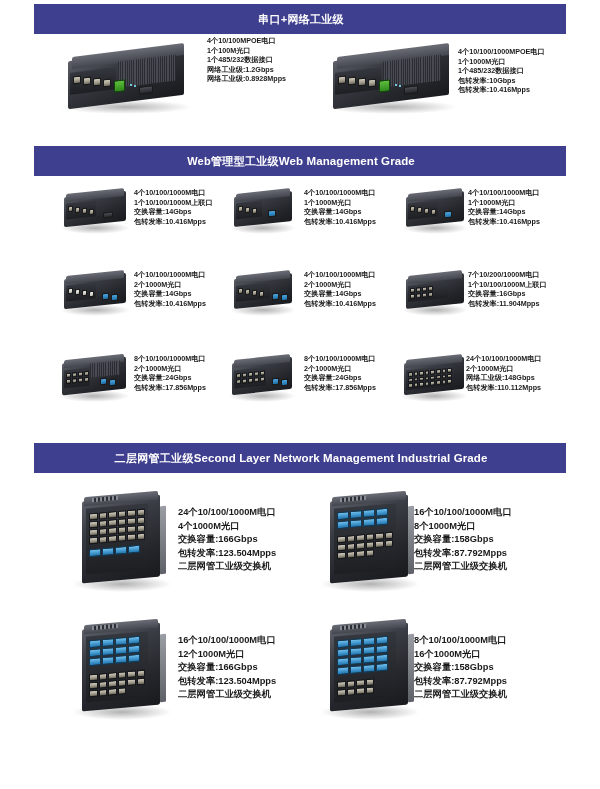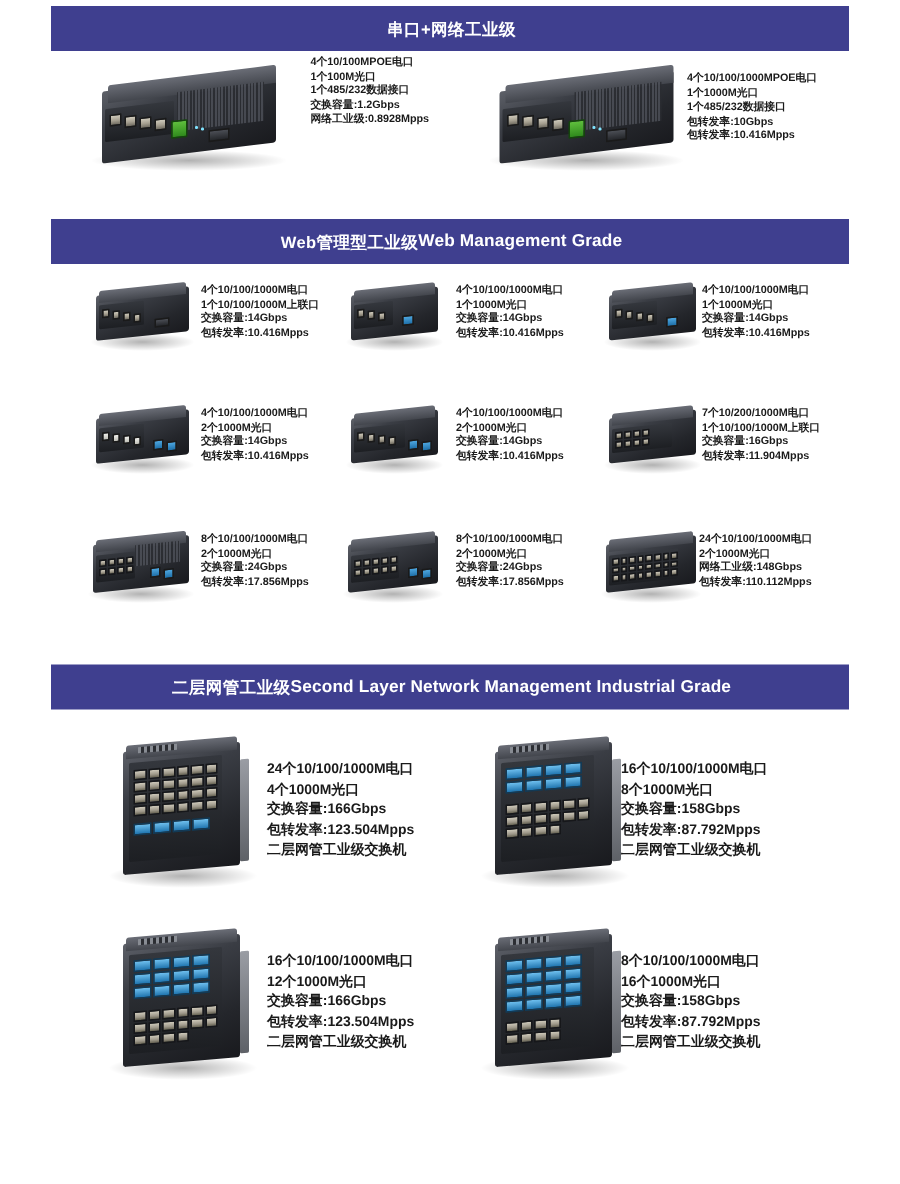--- a/index.html
+++ b/index.html
@@ -142,21 +142,21 @@
       <div class="port" style="left:43px; top:31px; width:8px; height:8px; transform:skewY(-7deg);"></div>
       <div class="term-green" style="left:54px; top:32px; width:11px; height:12px; transform:skewY(-7deg);"></div>
       <div class="port dark" style="left:79px; top:38px; width:14px; height:8px; transform:skewY(-7deg);"></div>
       <div class="led" style="left:70px; top:36px;"></div>
       <div class="led" style="left:74px; top:37px;"></div>
     </div>
     <div class="spec" style="left:194px; top:36px;margin-left:13px;">
       <div>4个10/100MPOE电口</div>
       <div>1个100M光口</div>
       <div>1个485/232数据接口</div>
-      <div>交换容量:1.2Gbps</div>
+      <div>网络工业级:1.2Gbps</div>
       <div>网络工业级:0.8928Mpps</div>
     </div>
   </div>
 
   <div class="cell">
     <div class="device" style="left:325px; top:48px; width:132px; height:62px;">
       <div class="dev-shadow" style="left:0px; top:52px; width:132px; height:14px;"></div>
       <div class="dev-body" style="left:8px; top:6px; width:116px; height:48px; transform:skewY(-7deg);"></div>
       <div class="dev-top" style="left:12px; top:2px; width:112px; height:12px; transform:skewY(-7deg);"></div>
       <div class="dev-vent" style="left:58px; top:10px; width:58px; height:26px; transform:skewY(-7deg);"></div>

